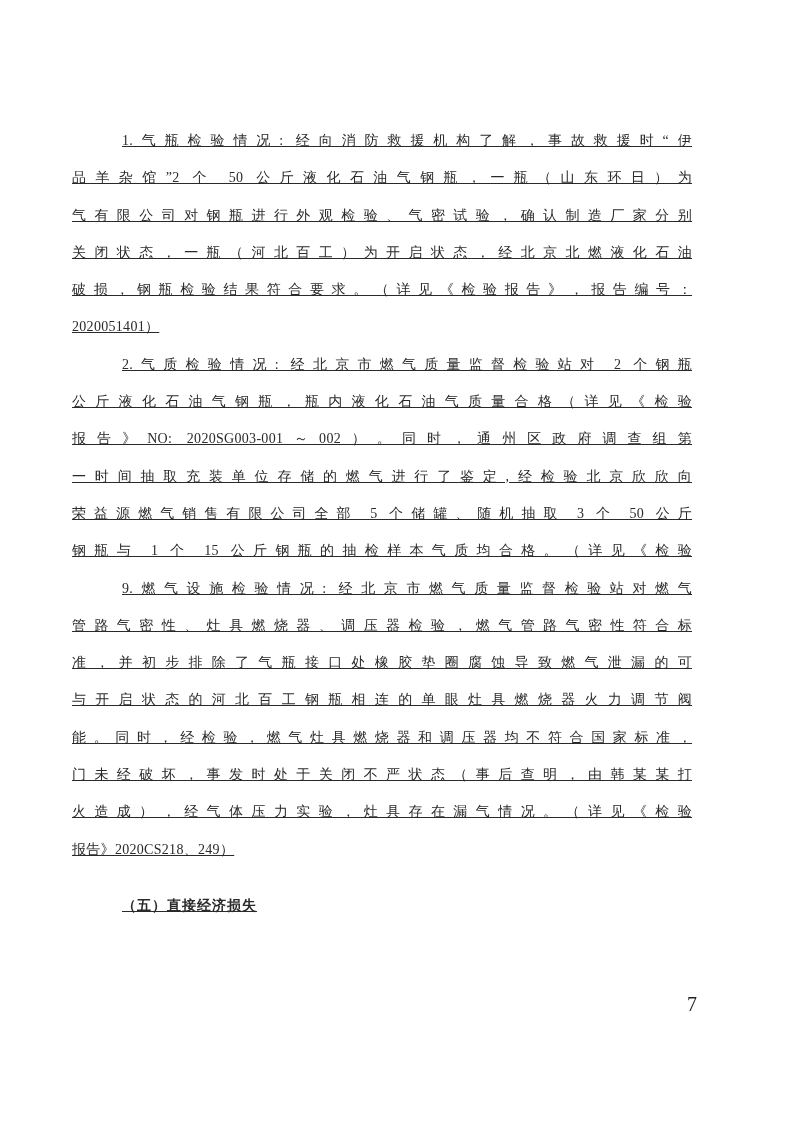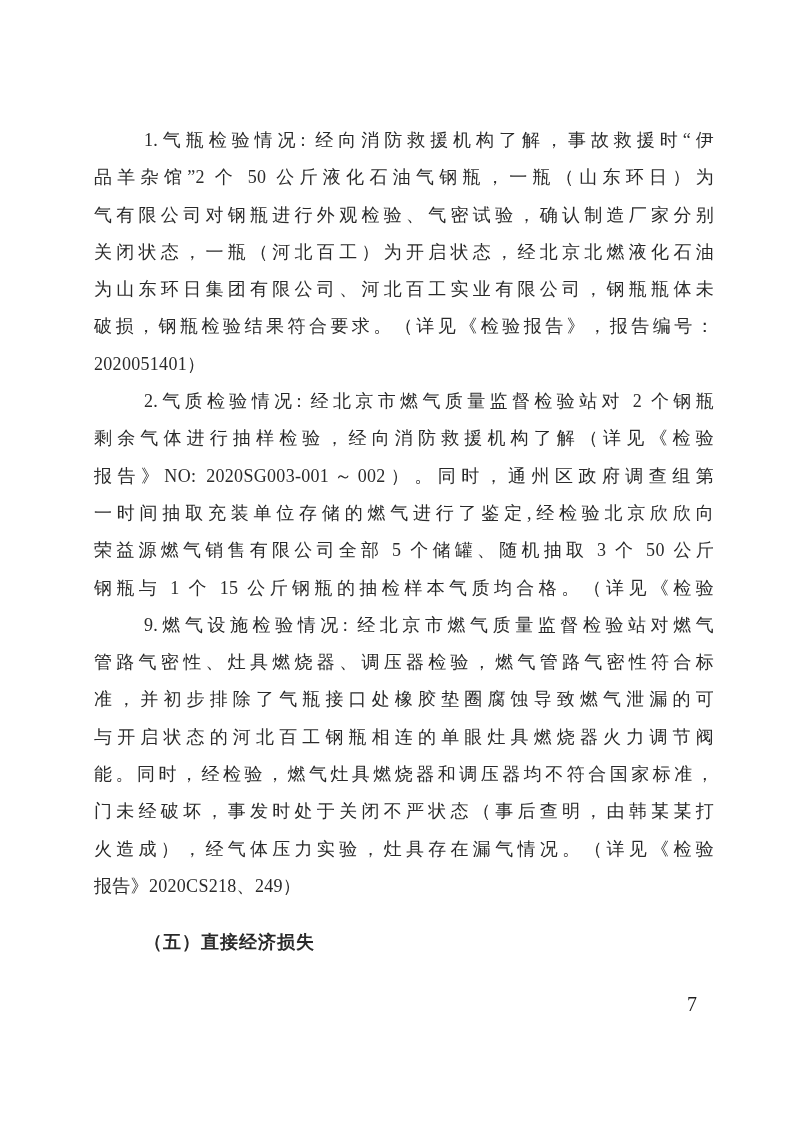--- a/index.html
+++ b/index.html
@@ -12,26 +12,27 @@
     width: 793px;
     height: 1122px;
     margin: 0 auto;
     background: #ffffff;
     font-family: "Liberation Serif", "DejaVu Serif", serif;
     color: #2a2a2a;
     overflow: hidden;
   }
   .text-block {
     position: absolute;
-    left: 94px;
+    left: 72px;
     top: 122px;
     width: 620px;
-    font-size: 18px;
+    font-size: 14px;
     line-height: 37.3px;
     letter-spacing: 0.3px;
+    text-decoration: underline;
   }
   .para {
     margin: 0;
     padding: 0;
   }
   .line {
     text-align: justify;
     text-align-last: justify;
     height: 37.3px;
     overflow: hidden;
@@ -61,28 +62,27 @@
 <body>
 
 <div class="page">
   <div class="text-block">
 
     <div class="para">
       <div class="line indent">1.气瓶检验情况: 经向消防救援机构了解，事故救援时“伊</div>
       <div class="line">品羊杂馆”2 个 50 公斤液化石油气钢瓶，一瓶（山东环日）为</div>
       <div class="line">气有限公司对钢瓶进行外观检验、气密试验，确认制造厂家分别</div>
       <div class="line">关闭状态，一瓶（河北百工）为开启状态，经北京北燃液化石油</div>
-      <div class="line">为山东环日集团有限公司、河北百工实业有限公司，钢瓶瓶体未</div>
       <div class="line">破损，钢瓶检验结果符合要求。（详见《检验报告》，报告编号：</div>
       <div class="line last">2020051401）</div>
     </div>
 
     <div class="para">
       <div class="line indent">2.气质检验情况: 经北京市燃气质量监督检验站对 2 个钢瓶</div>
-      <div class="line">剩余气体进行抽样检验，经向消防救援机构了解（详见《检验</div>
+      <div class="line">公斤液化石油气钢瓶，瓶内液化石油气质量合格（详见《检验</div>
       <div class="line">报告》NO: 2020SG003-001～002）。同时，通州区政府调查组第</div>
       <div class="line">一时间抽取充装单位存储的燃气进行了鉴定,经检验北京欣欣向</div>
       <div class="line">荣益源燃气销售有限公司全部 5 个储罐、随机抽取 3 个 50 公斤</div>
       <div class="line">钢瓶与 1 个 15 公斤钢瓶的抽检样本气质均合格。（详见《检验</div>
     </div>
 
     <div class="para">
       <div class="line indent">9.燃气设施检验情况: 经北京市燃气质量监督检验站对燃气</div>
       <div class="line">管路气密性、灶具燃烧器、调压器检验，燃气管路气密性符合标</div>
       <div class="line">准，并初步排除了气瓶接口处橡胶垫圈腐蚀导致燃气泄漏的可</div>

